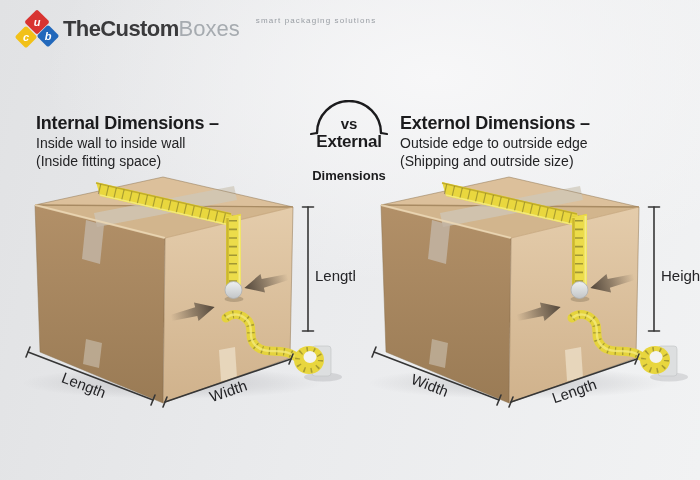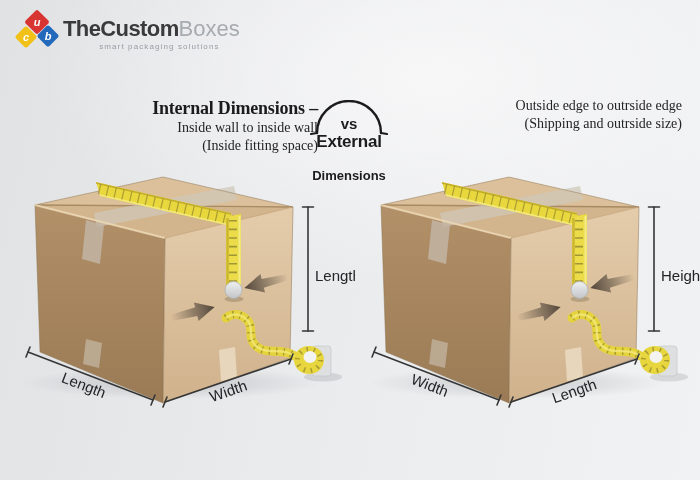--- a/index.html
+++ b/index.html
@@ -6,27 +6,27 @@
   html,body{margin:0;padding:0;}
   .canvas{
     position:relative;width:700px;height:480px;overflow:hidden;
     font-family:"Liberation Sans",sans-serif;color:#1b1b1d;
     background:
       radial-gradient(90% 70% at 62% 16%, #f7f7f8 0%, rgba(247,247,248,0) 62%),
       linear-gradient(102deg,#e1e2e4 0%, #eaebed 48%, #f1f2f3 100%);
   }
   
   .logo{position:absolute;top:8px;left:14px;display:flex;align-items:flex-start;}
-  .logo-text{margin-left:3px;display:flex;flex-direction:column;}
+  .logo-text{margin-left:3px;display:flex;flex-direction:row;}
   .brand{font-size:22px;font-weight:700;letter-spacing:-0.6px;color:#3a3a3c;line-height:26px;margin-top:8px;}
   .brand .light{font-weight:400;color:#a6abb0;letter-spacing:0;}
-  .tagline{font-size:8px;color:#989da3;letter-spacing:0.14em;margin-top:0;text-align:center;padding-left:16px;}
+  .tagline{font-size:8px;color:#989da3;letter-spacing:0.14em;margin-top:8px;text-align:center;padding-left:16px;}
   .logo-ic-letter{font:italic 700 11px "Liberation Sans",sans-serif;fill:#ffffff;}
   
-  .heading{position:absolute;top:97px;width:282px;text-align:right;font-family:Liberation Serif, serif;}
+  .heading{position:absolute;top:112px;width:282px;text-align:left;}
   .heading.left{left:36px;}
   .heading.right{left:400px;}
   .heading-title{font-size:18px;font-weight:700;letter-spacing:-0.2px;line-height:22px;}
   .heading-sub{font-size:14px;line-height:18px;color:#232325;}
   .vs-block{position:absolute;top:100px;left:306px;width:86px;text-align:center;}
   .vs-arc{display:block;margin:0 auto;}
   .vs-word{position:absolute;top:15px;left:0;right:0;font-size:15px;font-weight:700;}
   .vs-line1{font-size:17px;font-weight:700;margin-top:-4px;letter-spacing:-0.2px;}
   .vs-line2{font-size:13px;font-weight:700;margin-top:16px;}
   
@@ -161,20 +161,21 @@
     <svg class="vs-arc" width="86" height="36" viewBox="0 0 86 36">
       <path d="M11 33 A 31 31 0 0 1 75 33" fill="none" stroke="#1b1b1d" stroke-width="2.4" stroke-linecap="round"></path>
       <path d="M5 34 L11 33 M75 33 L81 34" fill="none" stroke="#1b1b1d" stroke-width="2.2" stroke-linecap="round"></path>
     </svg>
     <div class="vs-word">vs</div>
     <div class="vs-line1">External</div>
     <div class="vs-line2">Dimensions</div>
   </div>
 
   <div class="heading right">
+    <div class="heading-title">Externol Dimensions –</div>
     <div class="heading-sub">Outside edge to outrside edge</div>
     <div class="heading-sub">(Shipping and outrside size)</div>
   </div>
 
   <svg class="boxsvg leftbox" viewBox="0 0 335 245">
     <use href="#boxart"></use>
     <text class="dimlabel" x="62" y="220" text-anchor="middle" transform="rotate(21 62 220)">Length</text>
     <text class="dimlabel" x="210" y="226" text-anchor="middle" transform="rotate(-19 210 226)">Width</text>
     <text class="dimlabel" x="295" y="111">Length</text>
   </svg>

